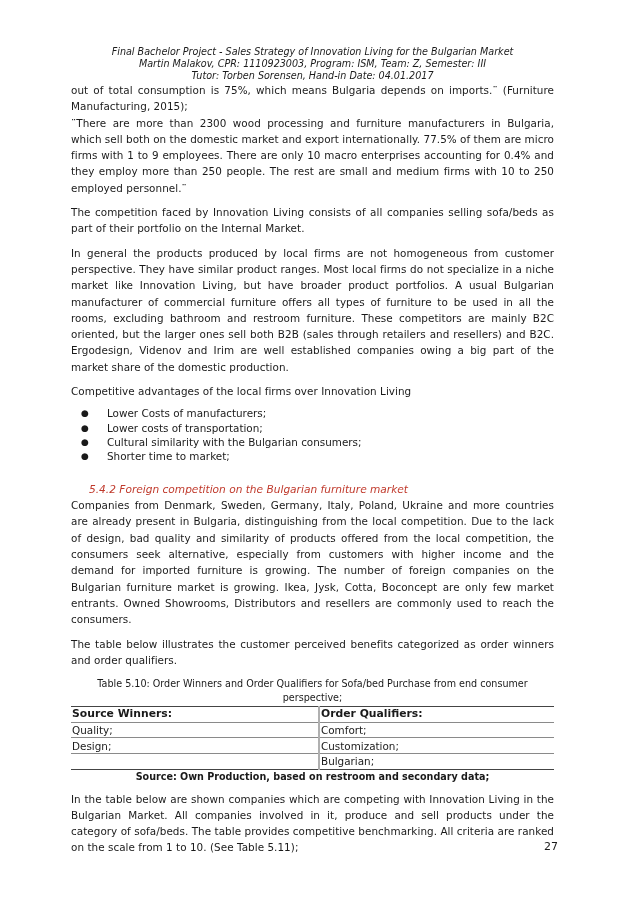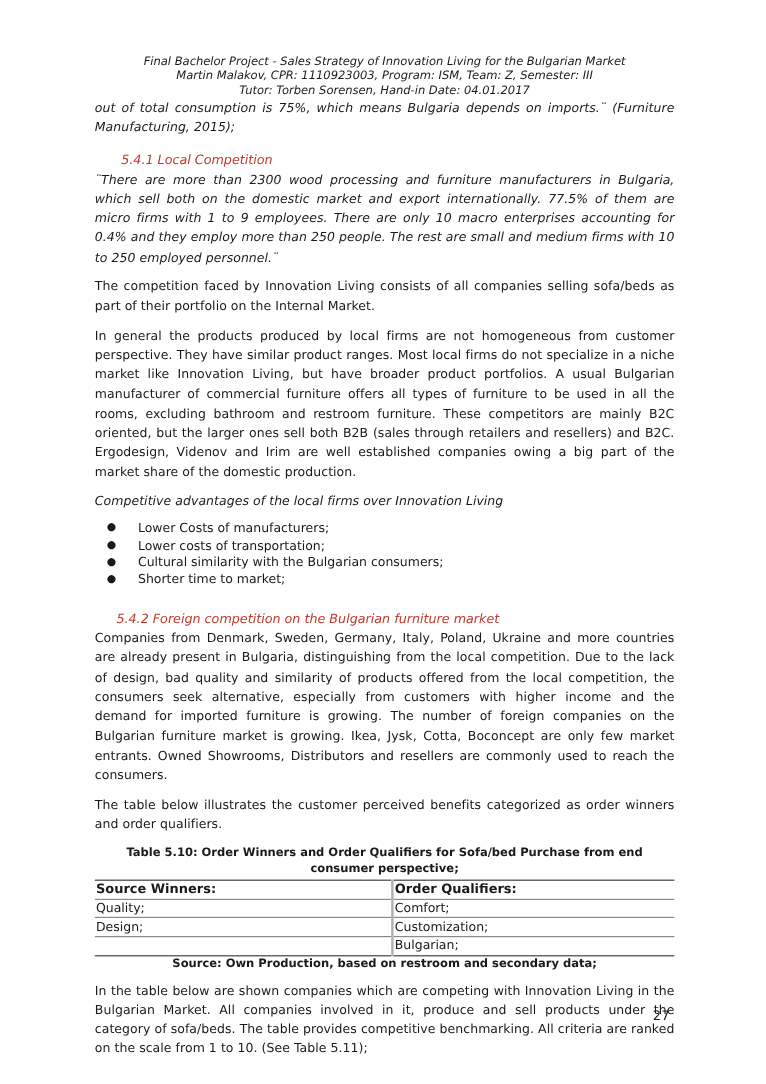--- a/index.html
+++ b/index.html
@@ -10,40 +10,40 @@
     body {
       width: 638px;
       height: 903px;
       position: relative;
       overflow: hidden;
       font-family: "DejaVu Sans", sans-serif;
       color: #1a1a1a;
     }
     .page {
       position: absolute;
-      left: 79px;
+      left: 71px;
       top: 0;
       width: 483px;
     }
     .running-header {
       text-align: center;
       font-style: italic;
       font-size: 9.6px;
       line-height: 12px;
       margin-top: 46px;
       color: #1a1a1a;
     }
     .p {
       font-size: 10.4px;
       line-height: 16.3px;
       text-align: justify;
       margin: 0;
       letter-spacing: 0.05px;
     }
-    .italic { font-style: italic; }
+    .italic { }
     .heading {
       font-style: italic;
       color: #c0392b;
       font-size: 10.6px;
       line-height: 16px;
       margin: 0;
     }
     .h1 { margin-top: 11px; padding-left: 22px; }
     .h2 { margin-top: 18px; padding-left: 18px; }
     .gap { margin-top: 8px; }
@@ -59,21 +59,21 @@
       padding-left: 36px;
     }
     ul.bullets li .dot {
       position: absolute;
       left: 10px;
       top: 0;
       font-size: 9px;
     }
     .caption {
       text-align: center;
-      font-weight: bold;
+      font-weight: normal;
       font-size: 9.6px;
       line-height: 14px;
       margin-top: 9px;
     }
     table.ow {
       width: 483px;
       border-collapse: collapse;
       margin-top: 1px;
       font-size: 10.4px;
     }
@@ -108,21 +108,20 @@
 <div class="page">
 
   <div class="running-header">
     <div>Final Bachelor Project - Sales Strategy of Innovation Living for the Bulgarian Market</div>
     <div>Martin Malakov, CPR: 1110923003, Program: ISM, Team: Z, Semester: III</div>
     <div>Tutor: Torben Sorensen, Hand-in Date: 04.01.2017</div>
   </div>
 
   <p class="p italic">out of total consumption is 75%, which means Bulgaria depends on imports.¨ (Furniture Manufacturing, 2015);</p>
 
-  <p class="heading h1">5.4.1 Local Competition</p>
 
   <p class="p italic">¨There are more than 2300 wood processing and furniture manufacturers in Bulgaria, which sell both on the domestic market and export internationally. 77.5% of them are micro firms with 1 to 9 employees. There are only 10 macro enterprises accounting for 0.4% and they employ more than 250 people. The rest are small and medium firms with 10 to 250 employed personnel.¨</p>
 
   <p class="p gap">The competition faced by Innovation Living consists of all companies selling sofa/beds as part of their portfolio on the Internal Market.</p>
 
   <p class="p gap">In general the products produced by local firms are not homogeneous from customer perspective. They have similar product ranges. Most local firms do not specialize in a niche market like Innovation Living, but have broader product portfolios. A usual Bulgarian manufacturer of commercial furniture offers all types of furniture to be used in all the rooms, excluding bathroom and restroom furniture. These competitors are mainly B2C oriented, but the larger ones sell both B2B (sales through retailers and resellers) and B2C. Ergodesign, Videnov and Irim are well established companies owing a big part of the market share of the domestic production.</p>
 
   <p class="p gap italic">Competitive advantages of the local firms over Innovation Living</p>
 
   <ul class="bullets">

